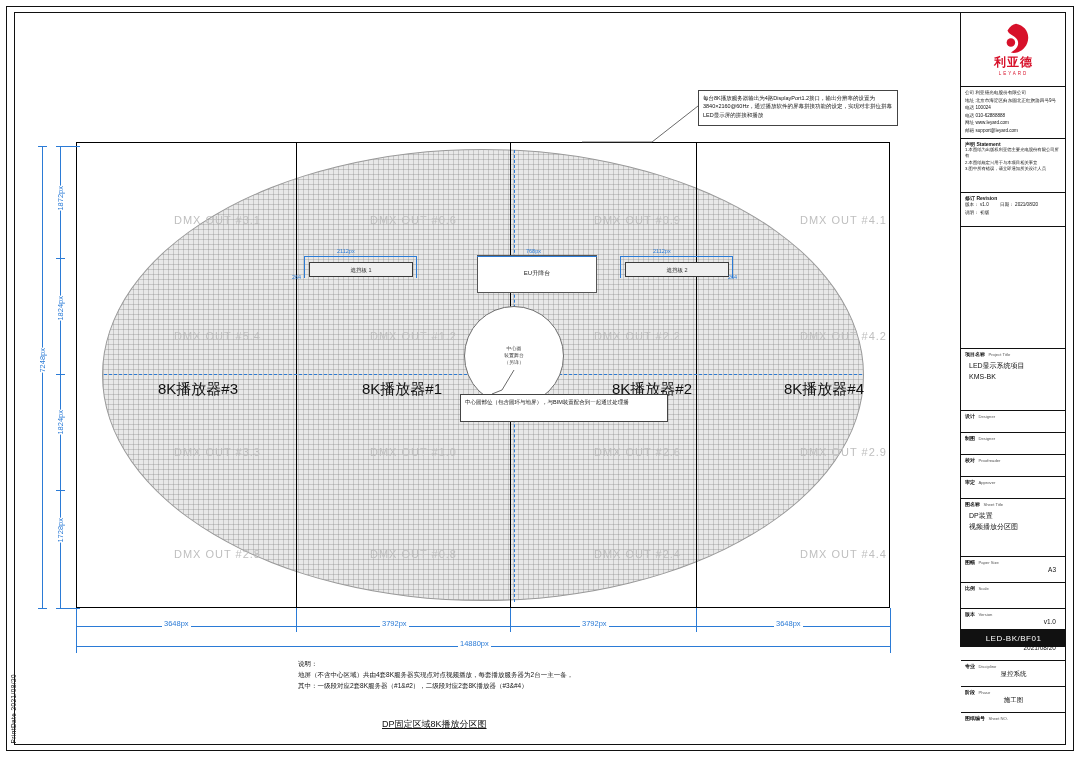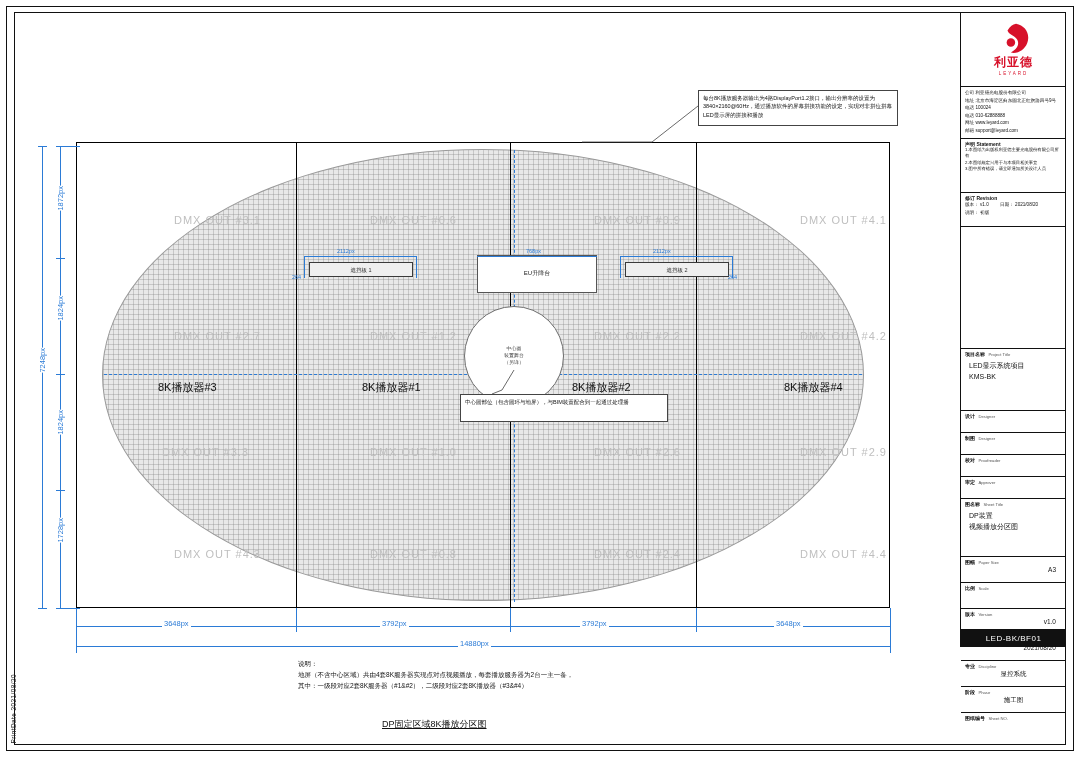--- a/index.html
+++ b/index.html
@@ -46,21 +46,21 @@
   
   .occ{position:absolute;height:15px;border:1px solid #3a3a3a;background:#efefef;box-sizing:border-box;
        font-size:5.5px;color:#333;text-align:center;line-height:15px;}
   .occ.o1{left:287px;top:244px;width:104px;}
   .occ.o2{left:603px;top:244px;width:104px;}
 
   
   .dmx{position:absolute;font-size:11px;color:#bfbfbf;letter-spacing:1px;white-space:nowrap;}
 
   
-  .player{position:absolute;font-size:11px;color:#111;white-space:nowrap;}
+  .player{position:absolute;font-size:15px;color:#111;white-space:nowrap;}
 
   
   .dim-line{position:absolute;background:#2b7bd6;}
   .dim-h{height:1px;}
   .dim-v{width:1px;}
   .tick{position:absolute;background:#2b7bd6;}
   .dim-text{position:absolute;font-size:7.5px;color:#2b7bd6;background:#fff;padding:0 2px;white-space:nowrap;}
   .dim-text.vert{writing-mode:vertical-rl;transform:rotate(180deg);}
   .ext-line{position:absolute;border-left:1px solid #2b7bd6;}
   .ext-line-h{position:absolute;border-top:1px solid #2b7bd6;}
@@ -122,36 +122,36 @@
     <div class="center-circle">
       <div class="cc-text" style="white-space:pre-line">中心圆
 装置舞台
 （另详）</div>
     </div>
 
     <div class="dmx" style="left:152px;top:196px">DMX OUT #3.1</div>
     <div class="dmx" style="left:348px;top:196px">DMX OUT #0.6</div>
     <div class="dmx" style="left:572px;top:196px">DMX OUT #0.9</div>
     <div class="dmx" style="left:778px;top:196px">DMX OUT #4.1</div>
-    <div class="dmx" style="left:152px;top:312px">DMX OUT #2.7</div>
+    <div class="dmx" style="left:152px;top:312px">DMX OUT #5.4</div>
     <div class="dmx" style="left:348px;top:312px">DMX OUT #1.2</div>
     <div class="dmx" style="left:572px;top:312px">DMX OUT #2.2</div>
     <div class="dmx" style="left:778px;top:312px">DMX OUT #4.2</div>
-    <div class="dmx" style="left:140px;top:428px">DMX OUT #3.3</div>
+    <div class="dmx" style="left:152px;top:428px">DMX OUT #3.3</div>
     <div class="dmx" style="left:348px;top:428px">DMX OUT #1.0</div>
     <div class="dmx" style="left:572px;top:428px">DMX OUT #2.6</div>
     <div class="dmx" style="left:778px;top:428px">DMX OUT #2.9</div>
-    <div class="dmx" style="left:152px;top:530px">DMX OUT #4.3</div>
+    <div class="dmx" style="left:152px;top:530px">DMX OUT #2.8</div>
     <div class="dmx" style="left:348px;top:530px">DMX OUT #0.8</div>
     <div class="dmx" style="left:572px;top:530px">DMX OUT #2.4</div>
     <div class="dmx" style="left:778px;top:530px">DMX OUT #4.4</div>
 
     <div class="player" style="left:136px;top:362px">8K播放器#3</div>
     <div class="player" style="left:340px;top:362px">8K播放器#1</div>
-    <div class="player" style="left:550px;top:362px">8K播放器#2</div>
+    <div class="player" style="left:590px;top:362px">8K播放器#2</div>
     <div class="player" style="left:762px;top:362px">8K播放器#4</div>
 
     <div class="dim-line dim-v" style="left:38px;top:128px;height:462px;"></div>
     <div class="dim-line dim-v" style="left:20px;top:128px;height:462px;"></div>
     <div class="tick" style="left:34px;top:128px;width:9px;height:1px;"></div>
     <div class="tick" style="left:34px;top:240px;width:9px;height:1px;"></div>
     <div class="tick" style="left:34px;top:356px;width:9px;height:1px;"></div>
     <div class="tick" style="left:34px;top:472px;width:9px;height:1px;"></div>
     <div class="tick" style="left:34px;top:590px;width:9px;height:1px;"></div>
     <div class="tick" style="left:16px;top:128px;width:9px;height:1px;"></div>

